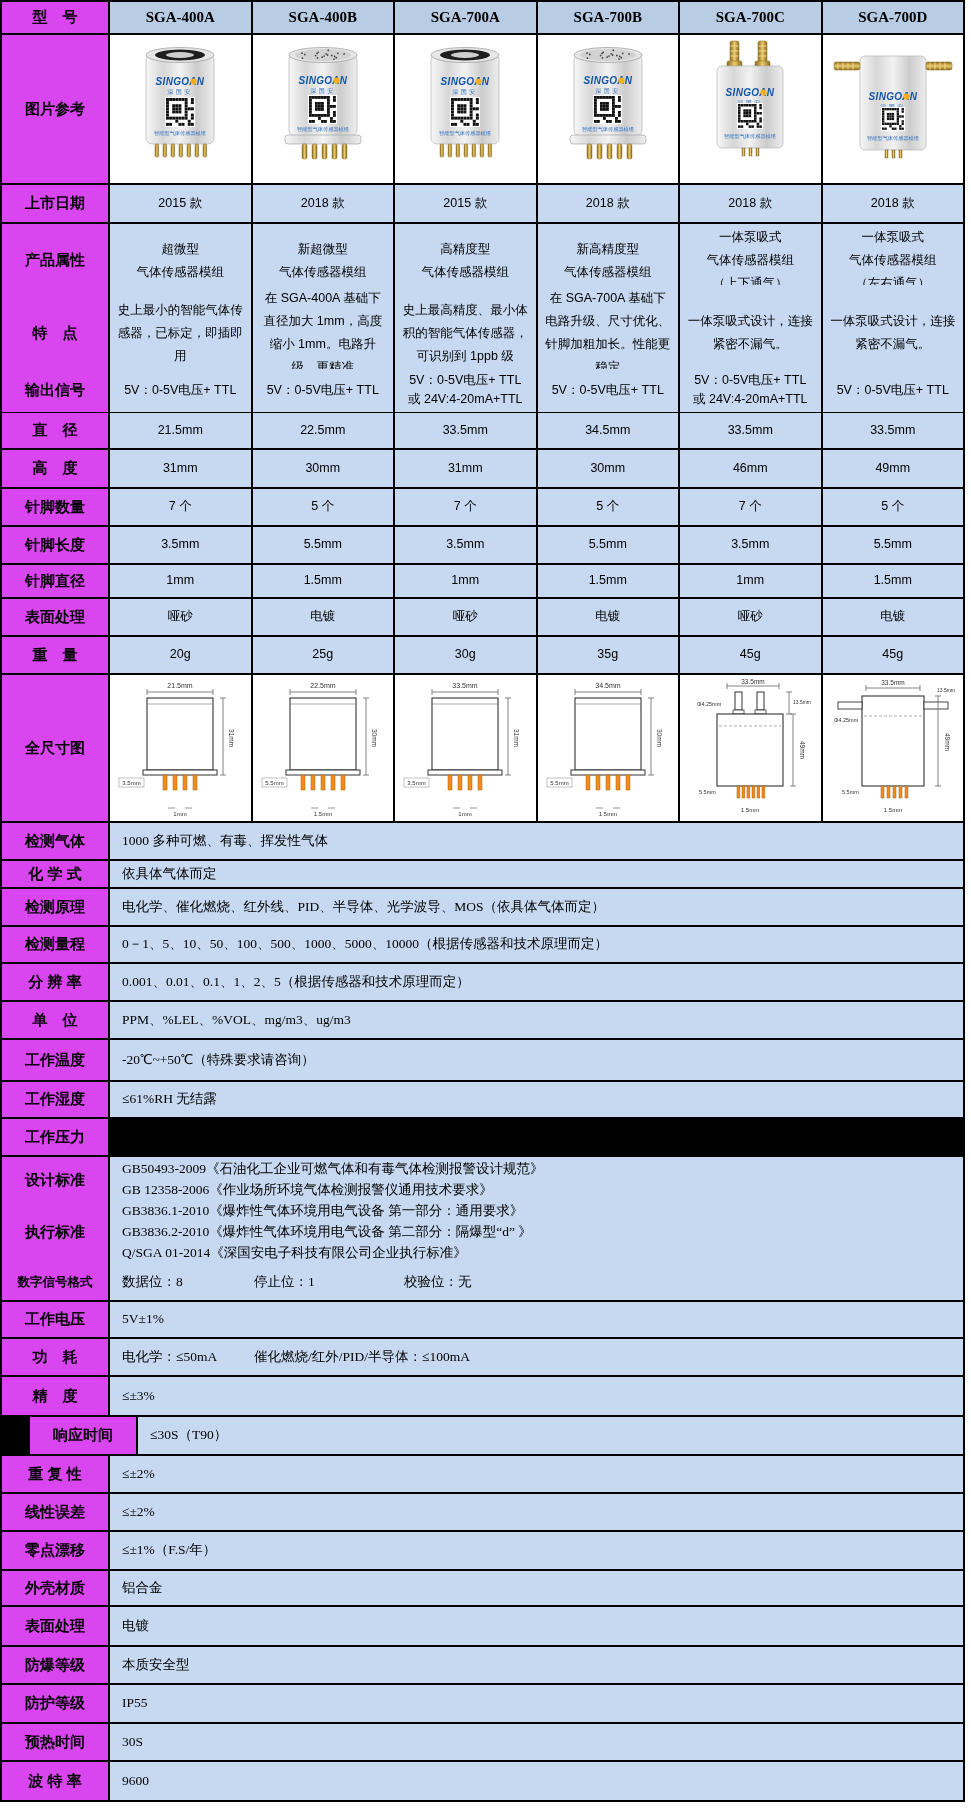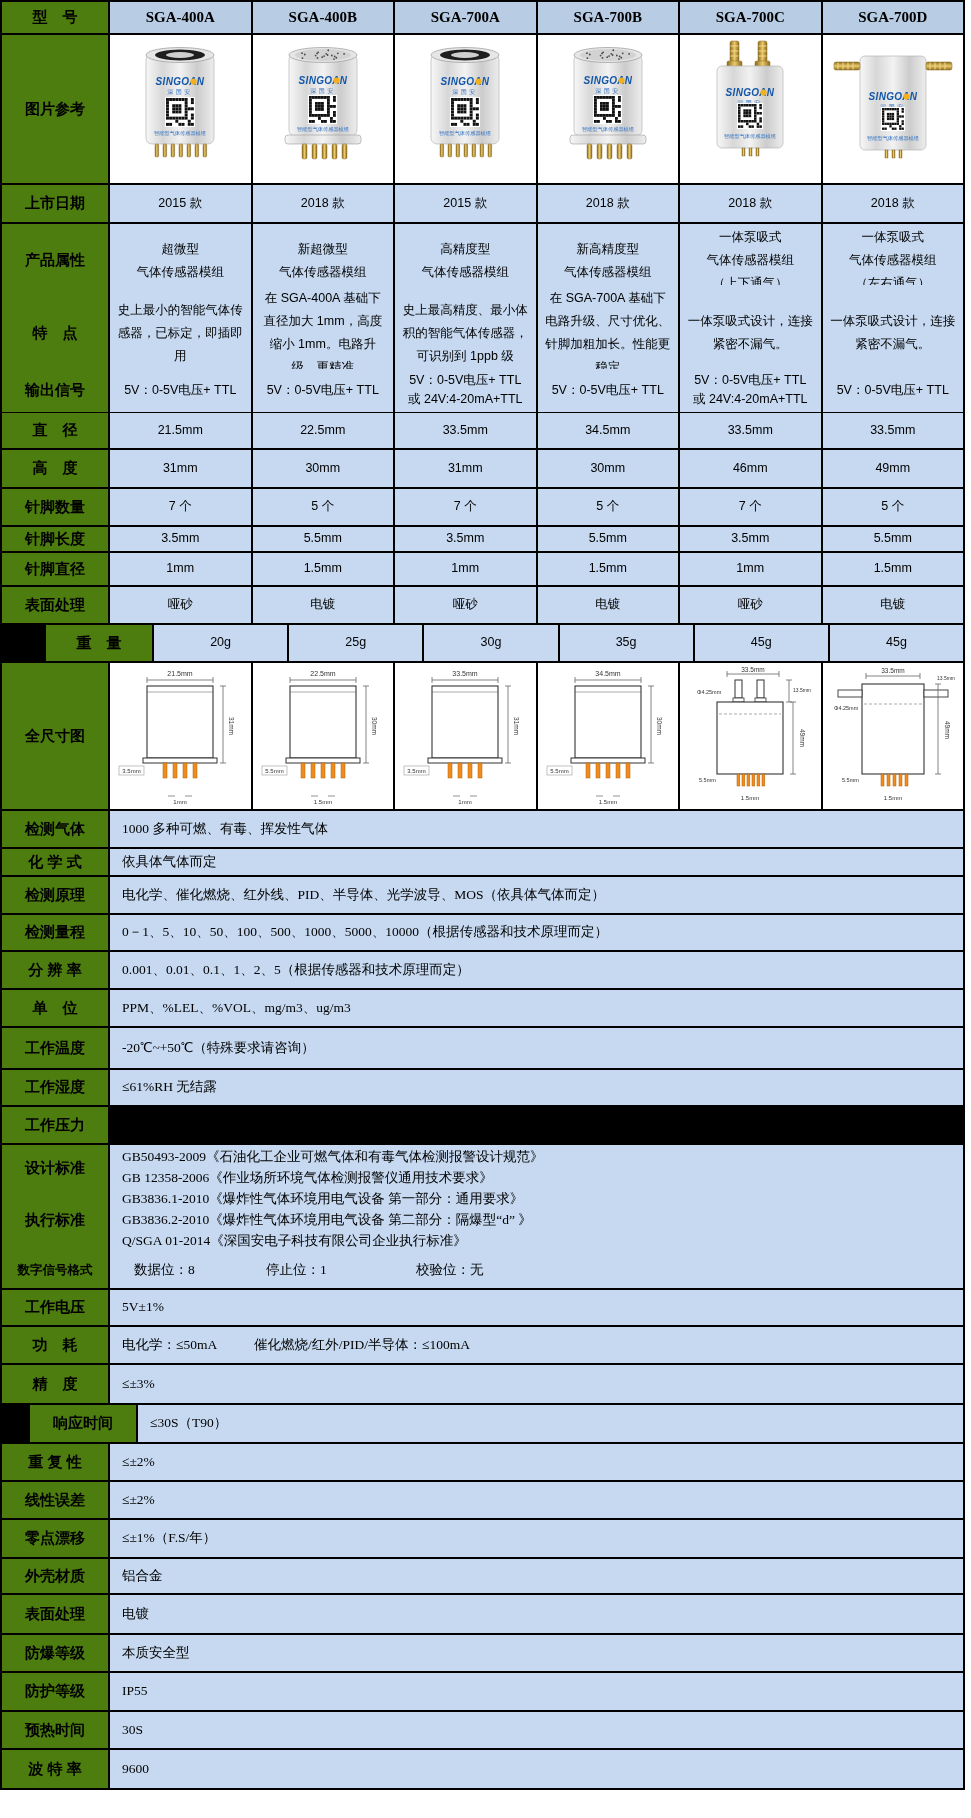--- a/index.html
+++ b/index.html
@@ -6,21 +6,21 @@
   body{width:971px;font-family:"Liberation Sans",sans-serif;}
   #table{
     width:965px;box-sizing:border-box;
     display:flex;flex-direction:column;gap:2px;
     background:#000;border:2px solid #000;
   }
   .row{display:grid;gap:2px;}
   .cols7{grid-template-columns:106px repeat(6,1fr);}
   .cols2{grid-template-columns:106px 1fr;}
   .lab{
-    background:#4d7c0f;display:flex;align-items:center;justify-content:center;
+    background:#d946ef;display:flex;align-items:center;justify-content:center;
     font-weight:700;font-size:15px;color:#000;text-align:center;line-height:1.25;
     padding:0 2px;box-sizing:border-box;
   }
   .lab.small{font-size:12.5px;}
   .hdr{
     background:#B8CCE4;display:flex;align-items:center;justify-content:center;
     font-family:"Liberation Serif",serif;font-weight:700;font-size:15px;
   }
   .data{
     background:#C6D9F1;display:flex;flex-direction:column;align-items:center;justify-content:center;
@@ -653,21 +653,21 @@
     </div>
     <div class="row cols7" style="height: 36px;">
       <div class="lab">针脚数量</div>
       <div class="data">7 个</div>
       <div class="data">5 个</div>
       <div class="data">7 个</div>
       <div class="data">5 个</div>
       <div class="data">7 个</div>
       <div class="data">5 个</div>
     </div>
-    <div class="row cols7" style="height: 24px;">
+    <div class="row cols7" style="height: 36px;">
       <div class="lab">针脚长度</div>
       <div class="data">3.5mm</div>
       <div class="data">5.5mm</div>
       <div class="data">3.5mm</div>
       <div class="data">5.5mm</div>
       <div class="data">3.5mm</div>
       <div class="data">5.5mm</div>
     </div>
     <div class="row cols7" style="height: 32px;">
       <div class="lab">针脚直径</div>
@@ -680,21 +680,21 @@
     </div>
     <div class="row cols7" style="height: 36px;">
       <div class="lab">表面处理</div>
       <div class="data">哑砂</div>
       <div class="data">电镀</div>
       <div class="data">哑砂</div>
       <div class="data">电镀</div>
       <div class="data">哑砂</div>
       <div class="data">电镀</div>
     </div>
-    <div class="row cols7" style="height: 36px; margin-left: 44px;">
+    <div class="row cols7" style="height: 36px;">
       <div class="lab">重　量</div>
       <div class="data">20g</div>
       <div class="data">25g</div>
       <div class="data">30g</div>
       <div class="data">35g</div>
       <div class="data">45g</div>
       <div class="data">45g</div>
     </div>
     <div class="row cols7" style="height: 146px;">
       <div class="lab">全尺寸图</div>
@@ -915,21 +915,21 @@
       <div class="lab">执行标准</div>
       <div class="full">
         <div>GB3836.1-2010《爆炸性气体环境用电气设备 第一部分：通用要求》</div>
         <div>GB3836.2-2010《爆炸性气体环境用电气设备 第二部分：隔爆型“d”  》</div>
         <div>Q/SGA 01-2014《深国安电子科技有限公司企业执行标准》</div>
       </div>
     </div>
     <div class="row cols2" style="height: 35px;">
       <div class="lab small">数字信号格式</div>
       <div class="full">
-        <div><span class="seg" style="width: 132px; margin-left: 12px;">数据位：8</span><span class="seg" style="width: 150px;">停止位：1</span><span class="seg">校验位：无</span></div>
+        <div><span class="seg" style="width: 132px;">数据位：8</span><span class="seg" style="width: 150px;">停止位：1</span><span class="seg">校验位：无</span></div>
       </div>
     </div>
     <div class="row cols2" style="height: 35px;">
       <div class="lab">工作电压</div>
       <div class="full">
         <div>5V±1%</div>
       </div>
     </div>
     <div class="row cols2" style="height: 36px;">
       <div class="lab">功　耗</div>

